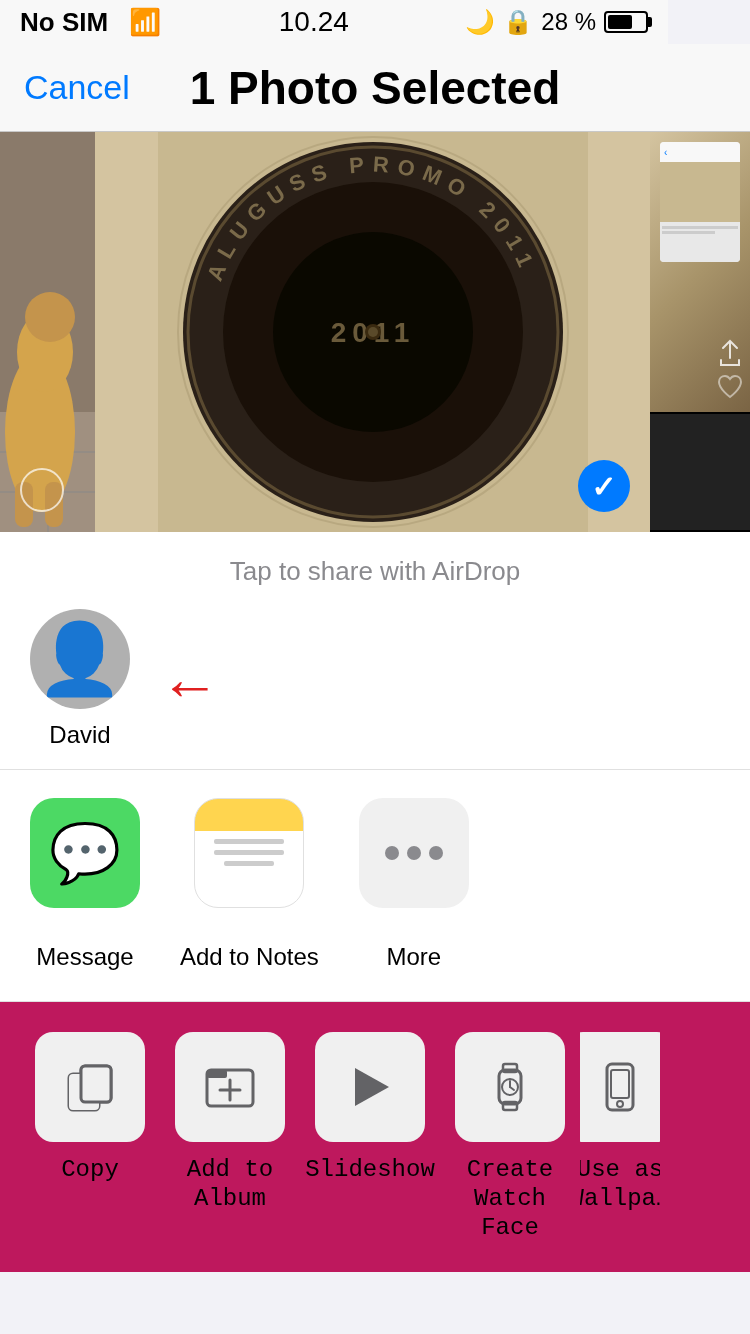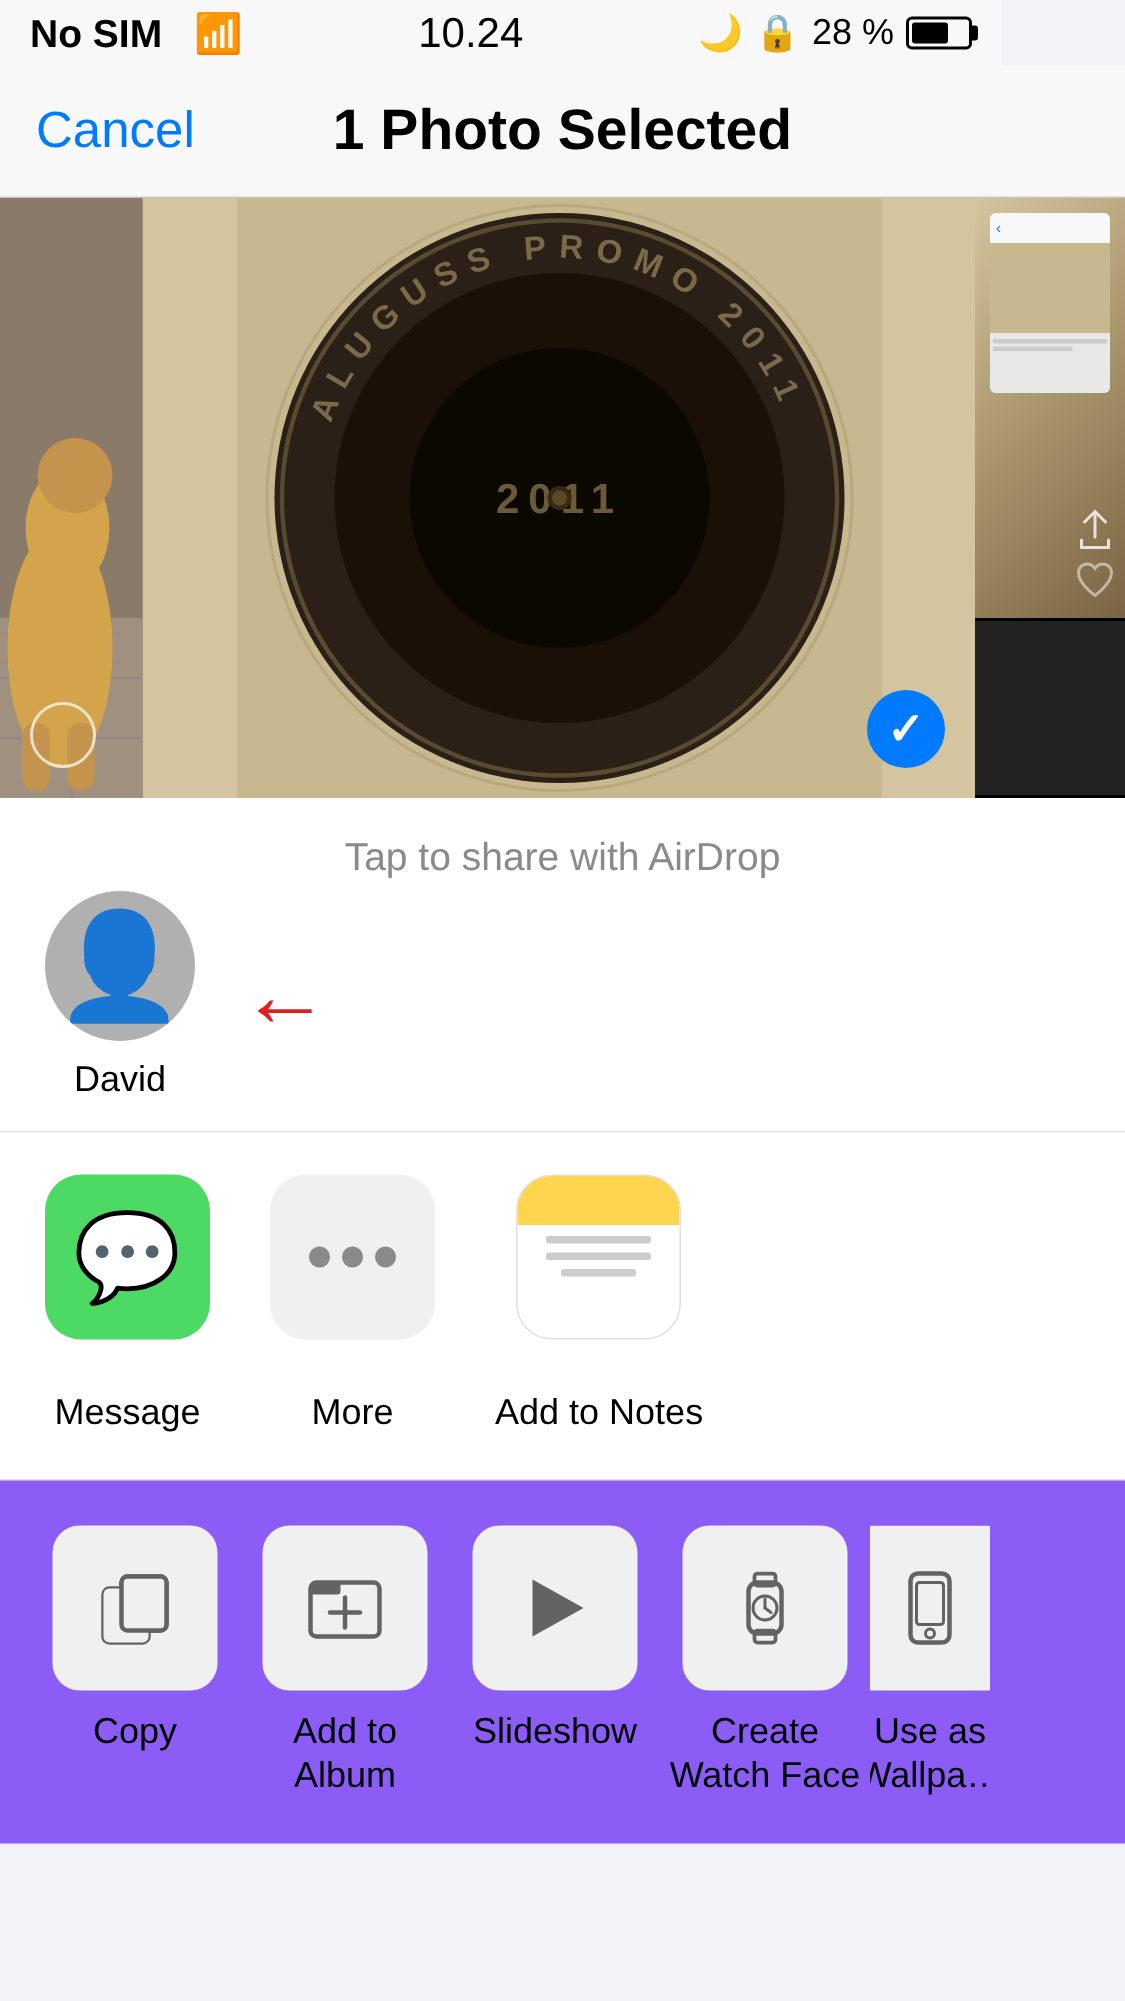--- a/index.html
+++ b/index.html
@@ -77,21 +77,21 @@
       position: absolute;
       left: 24px;
       font-size: 34px;
       color: #007aff;
       font-weight: 400;
       background: none;
       border: none;
       cursor: pointer;
     }
     .nav-title {
-      font-size: 38px;
+      font-size: 46px;
       font-weight: 600;
       color: #000;
     }
 
     
     .photo-strip {
       width: 750px;
       height: 400px;
       background: #000;
       display: flex;
@@ -204,21 +204,21 @@
     
     .airdrop-section {
       background: #fff;
       padding: 24px 0 20px;
       border-bottom: 1px solid #e0e0e0;
     }
     .airdrop-label {
       text-align: center;
       color: #8a8a8e;
       font-size: 26px;
-      margin-bottom: 7px;
+      margin-bottom: 22px;
     }
     .airdrop-contacts {
       display: flex;
       padding: 0 30px;
       gap: 20px;
       overflow-x: auto;
     }
     .contact-item {
       display: flex;
       flex-direction: column;
@@ -320,25 +320,26 @@
     }
     .dot {
       width: 14px;
       height: 14px;
       border-radius: 50%;
       background: #8a8a8e;
     }
 
     
     .actions-section {
-      background: #8b5cf6;
+      background: #be185d;
       padding: 30px 20px 30px;
       display: flex;
       gap: 0;
       overflow-x: hidden;
+      font-family: Liberation Mono, monospace;
     }
     .action-item {
       display: flex;
       flex-direction: column;
       align-items: center;
       gap: 14px;
       min-width: 140px;
       flex: 0 0 140px;
     }
     .action-icon-box {
@@ -508,37 +509,37 @@
 <div class="app-share-section">
 
   <div class="app-item">
     <div class="app-icon app-icon-message">
       <span class="msg-icon">💬</span>
     </div>
     <span class="app-label">Message</span>
   </div>
 
   <div class="app-item">
+    <div class="notes-icon">
+      <div class="notes-line"></div>
+      <div class="notes-line"></div>
+      <div class="notes-line" style="width:50px;"></div>
+    </div>
+    <span class="app-label">Add to Notes</span>
+  </div>
+
+  <div class="app-item">
     <div class="app-icon app-icon-more">
       <div class="more-dots">
         <div class="dot"></div>
         <div class="dot"></div>
         <div class="dot"></div>
       </div>
     </div>
     <span class="app-label">More</span>
-  </div>
-
-  <div class="app-item">
-    <div class="notes-icon">
-      <div class="notes-line"></div>
-      <div class="notes-line"></div>
-      <div class="notes-line" style="width:50px;"></div>
-    </div>
-    <span class="app-label">Add to Notes</span>
   </div>
 </div>
 
 <div class="actions-section">
 
   <div class="action-item">
     <div class="action-icon-box">
       <svg class="action-icon-svg" viewBox="0 0 54 54" xmlns="http://www.w3.org/2000/svg">
         <rect x="18" y="6" width="30" height="36" rx="4" fill="none" stroke="#636366" stroke-width="3"></rect>
         <rect x="6" y="14" width="30" height="36" rx="4" fill="none" stroke="#636366" stroke-width="3"></rect>

